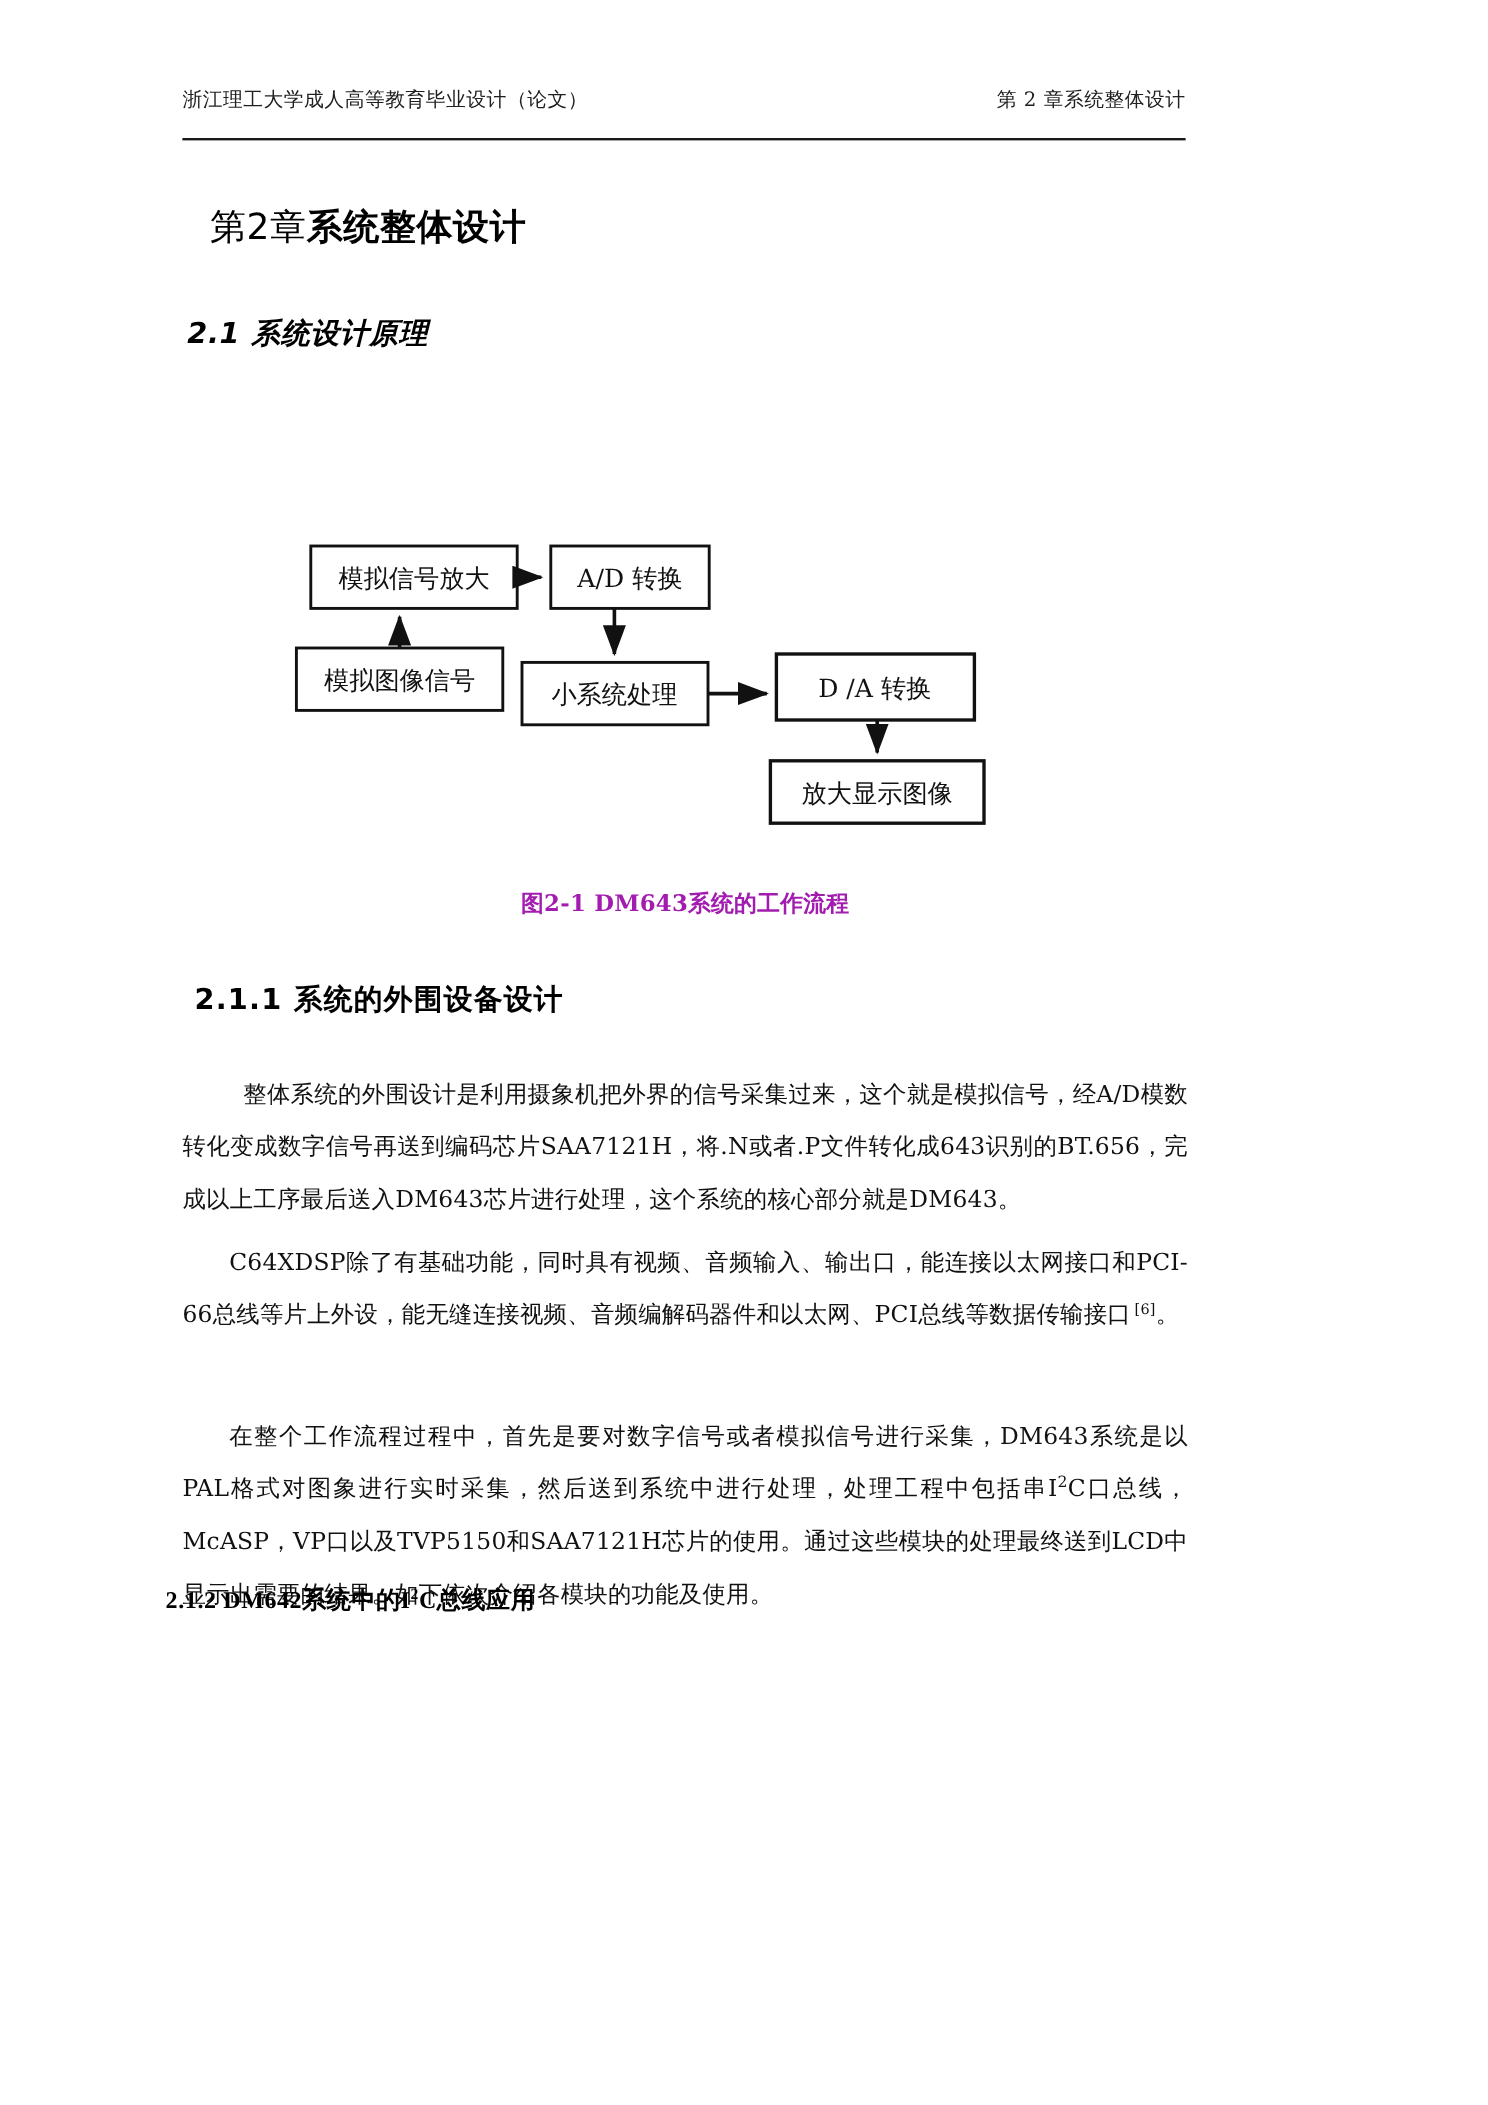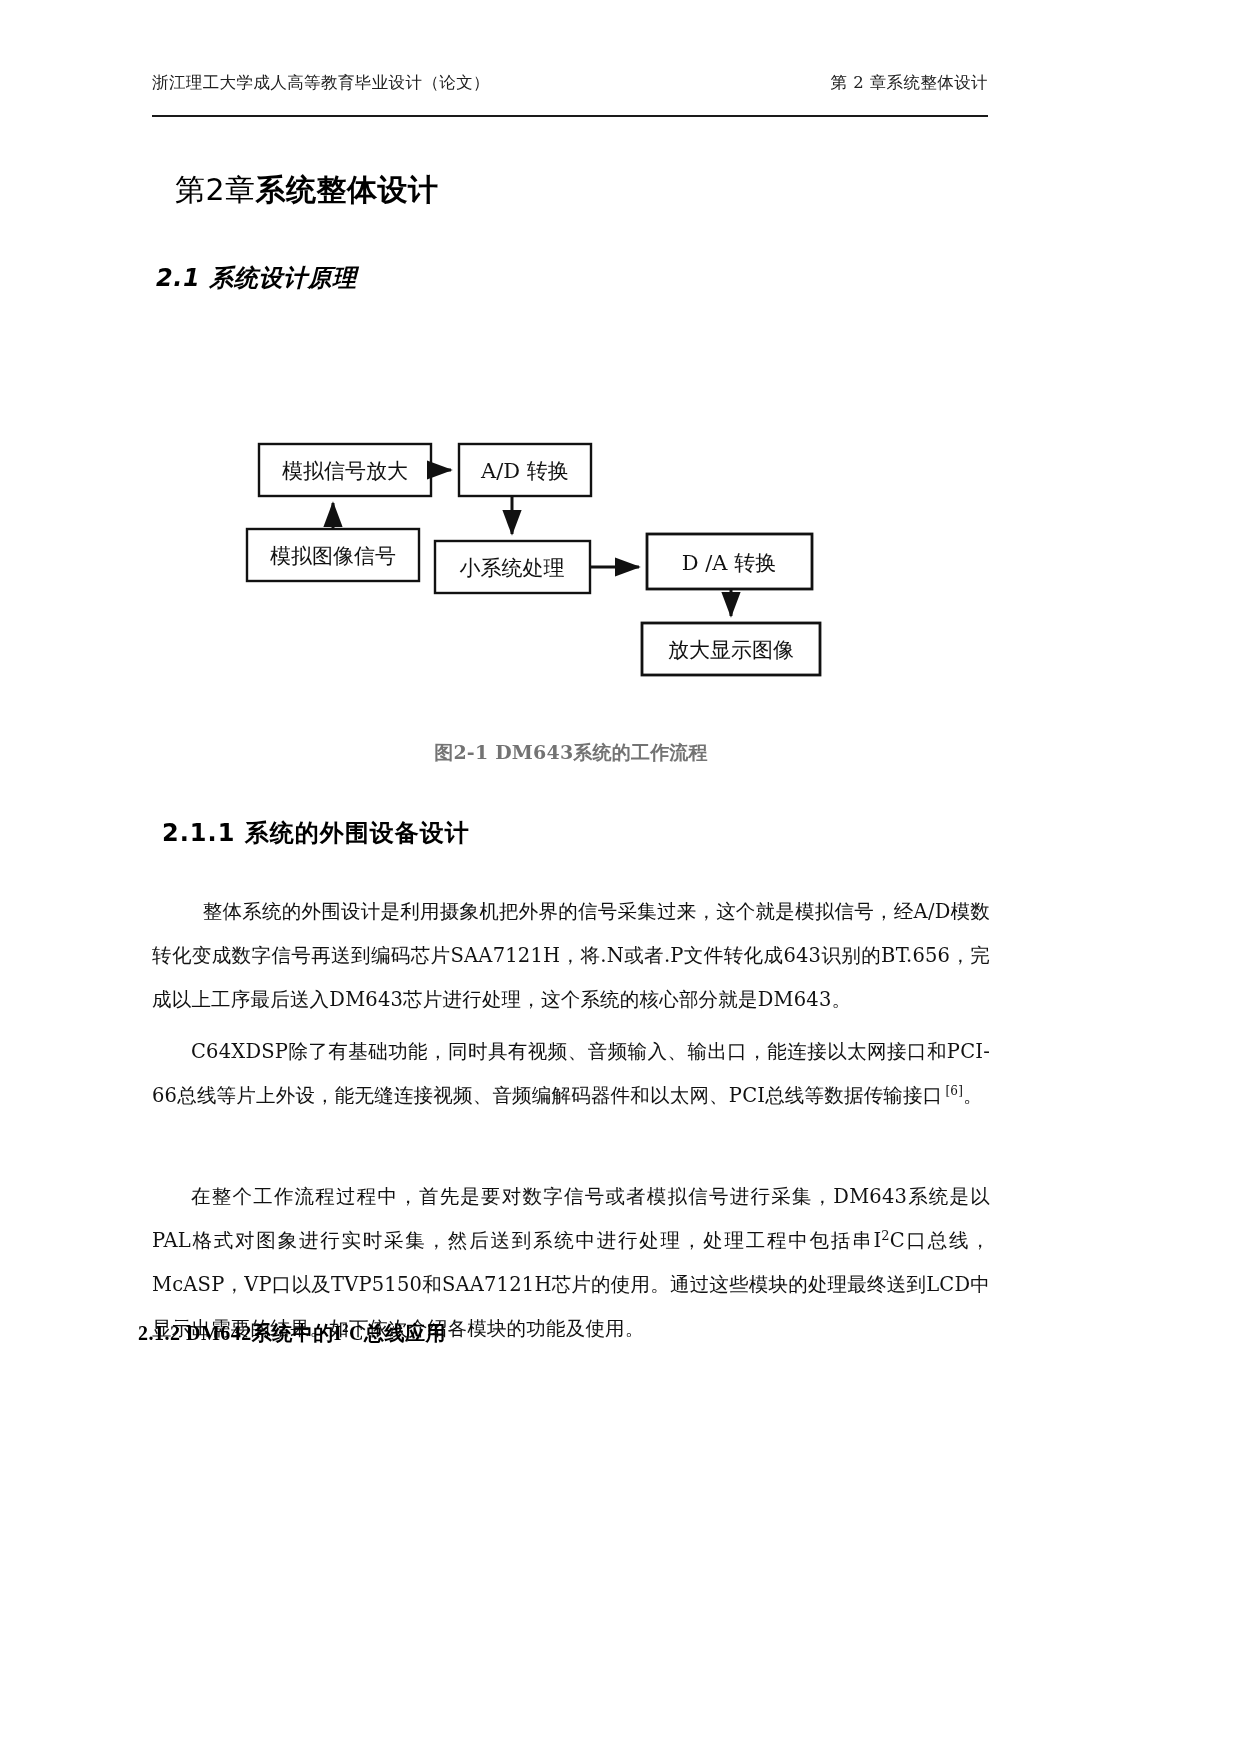--- a/index.html
+++ b/index.html
@@ -111,36 +111,36 @@
   .sup-small {
     font-size: 13px;
     vertical-align: super;
     line-height: 0;
   }
 
   
   .figure {
     position: absolute;
     left: 152px;
-    top: 431px;
+    top: 442px;
     width: 838px;
     height: 255px;
     text-decoration: underline;
   }
   .fig-svg { display:block; }
   .fig-caption {
     position: absolute;
     left: 152px;
     top: 740px;
     width: 838px;
     text-align: center;
     font-size: 19px;
     font-weight: bold;
     letter-spacing: 0.2px;
-    color: #737373;
+    color: #a21caf;
   }
 
   
   .page-number {
     position: absolute;
     left: 0;
     top: 1608px;
     width: 1240px;
     text-align: center;
     font-size: 17px;

